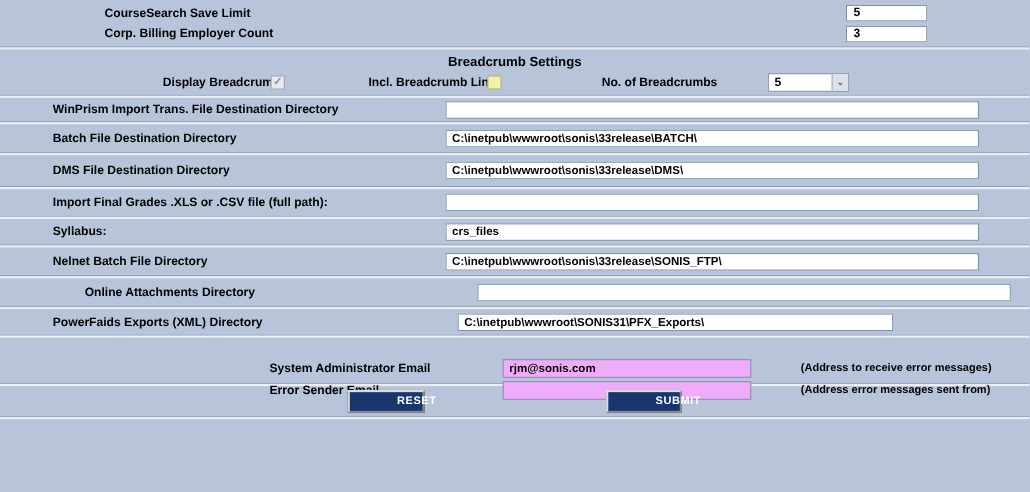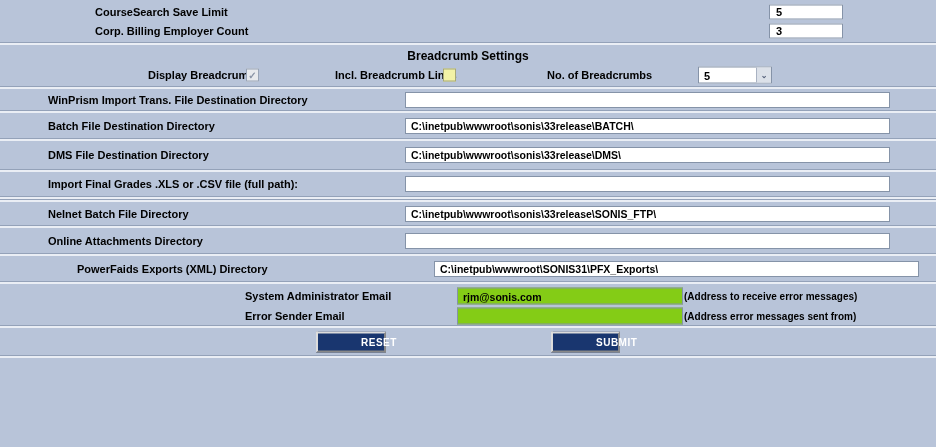--- a/index.html
+++ b/index.html
@@ -87,31 +87,31 @@
     position: absolute; left: 476px; top: 50%; transform: translateY(-50%);
     width: 217px; height: 17px;
     border: 1px solid #8593a8; background: #fff;
     font-family: "Liberation Sans", sans-serif; font-size: 10.5px; font-weight: bold;
     padding-left: 5px;
   }
   #pw-rows section:nth-of-type(1) { height: 22px; }
   #pw-rows section:nth-of-type(2) { height: 24px; }
 
   
-  .email-sec { height: 41px; padding-top: 2px; }
+  .email-sec { height: 41px; padding-top: 18px; }
   .email-row { position: relative; height: 20px; }
   .email-row .row-label { position: absolute; left: 245px; top: 50%; transform: translateY(-50%); white-space: nowrap; }
   .email-input {
     position: absolute; left: 457px; top: 50%; transform: translateY(-50%);
     width: 226px; height: 17px;
-    border: 1px solid #8593a8; background: #84cc16;
+    border: 1px solid #8593a8; background: #f0abfc;
     font-family: "Liberation Sans", sans-serif; font-size: 10.5px; font-weight: bold;
     padding-left: 5px;
   }
-  .email-note { position: absolute; left: 684px; top: 50%; transform: translateY(-50%); font-size: 10px; white-space: nowrap; }
+  .email-note { position: absolute; left: 728px; top: 50%; transform: translateY(-50%); font-size: 10px; white-space: nowrap; }
 
   
   .btn-sec { height: 27px; }
   .btn {
     position: absolute; top: 50%; transform: translateY(-50%);
     height: 21px;
     background: #19366f; color: #fff;
     border: 2px outset #dcdcdc;
     font-family: "Liberation Sans", sans-serif; font-size: 10px; font-weight: bold;
     letter-spacing: 0.5px; cursor: pointer; padding-left: 43px;
@@ -173,20 +173,24 @@
     <input type="text" class="dir-input" value="C:\inetpub\wwwroot\sonis\33release\DMS\" style="">
   </section>
   <div class="divider"></div>
 
   <section class="sec dir-row">
     <label class="row-label">Import Final Grades .XLS or .CSV file (full path):</label>
     <input type="text" class="dir-input" value="" style="">
   </section>
   <div class="divider"></div>
 
+  <section class="sec dir-row">
+    <label class="row-label">Syllabus:</label>
+    <input type="text" class="dir-input" value="crs_files" style="">
+  </section>
   <div class="divider"></div>
 
   <section class="sec dir-row">
     <label class="row-label">Nelnet Batch File Directory</label>
     <input type="text" class="dir-input" value="C:\inetpub\wwwroot\sonis\33release\SONIS_FTP\" style="">
   </section>
   <div class="divider"></div>
 
   <section class="sec dir-row">
     <label class="row-label">Online Attachments Directory</label>

